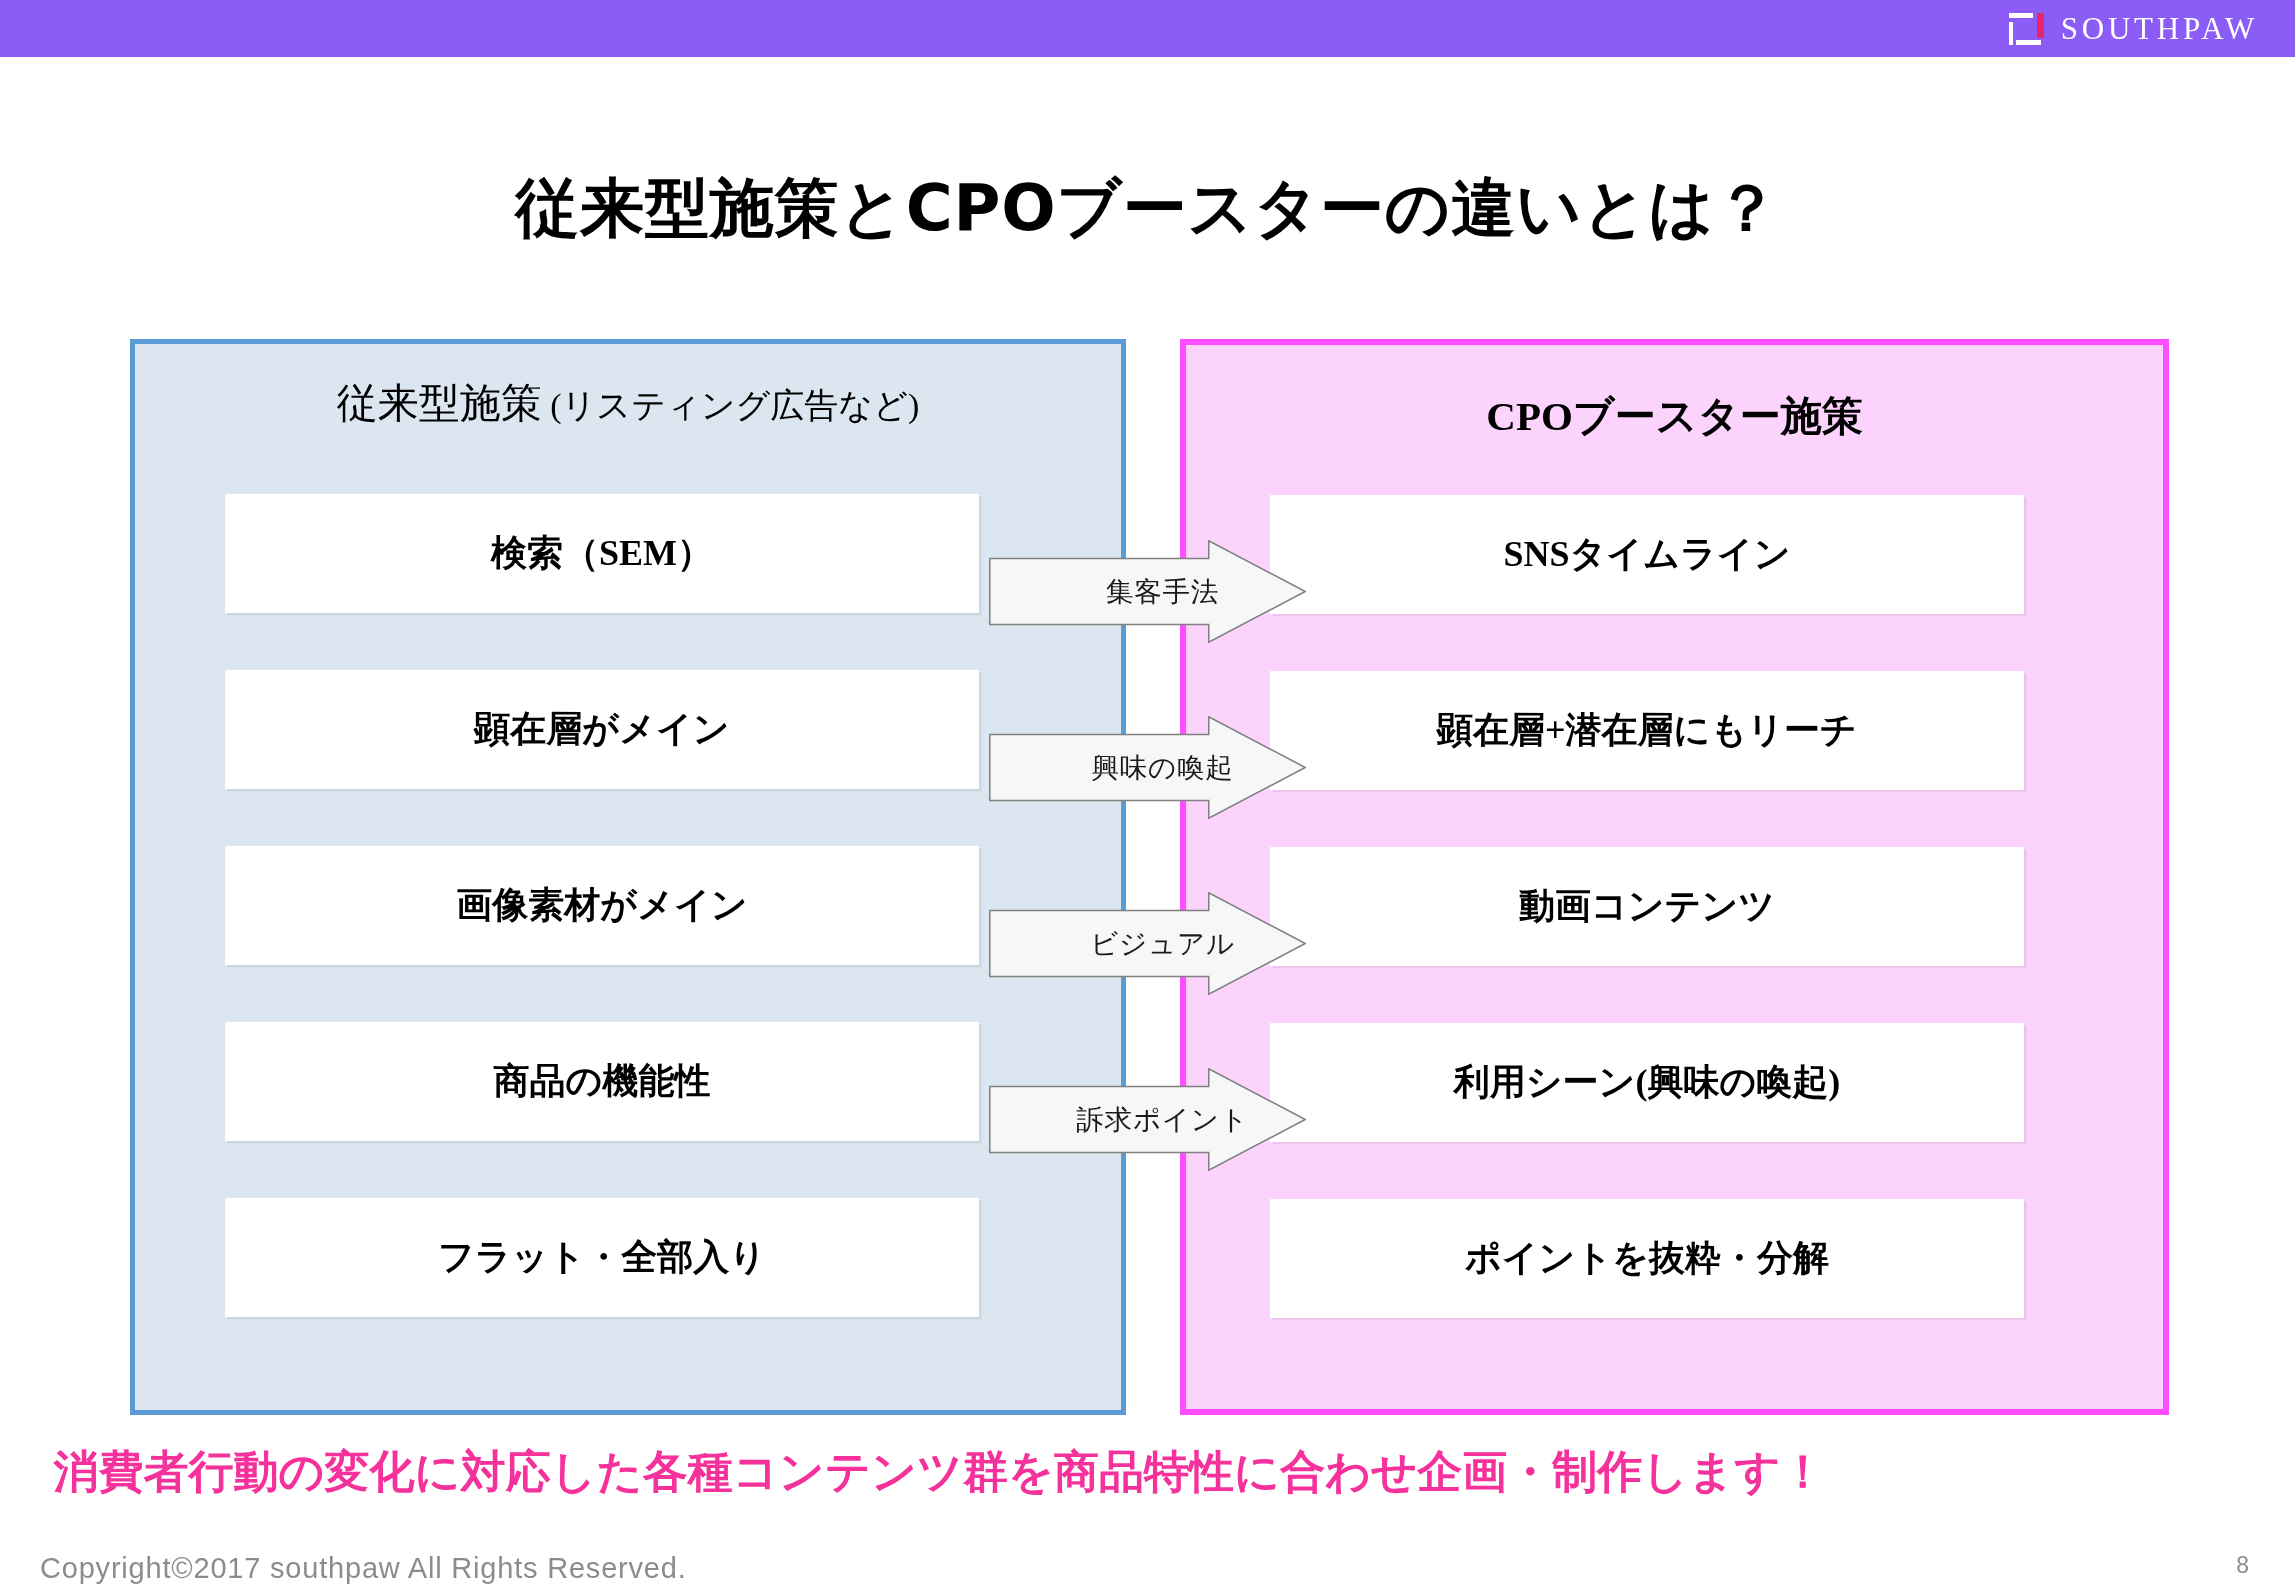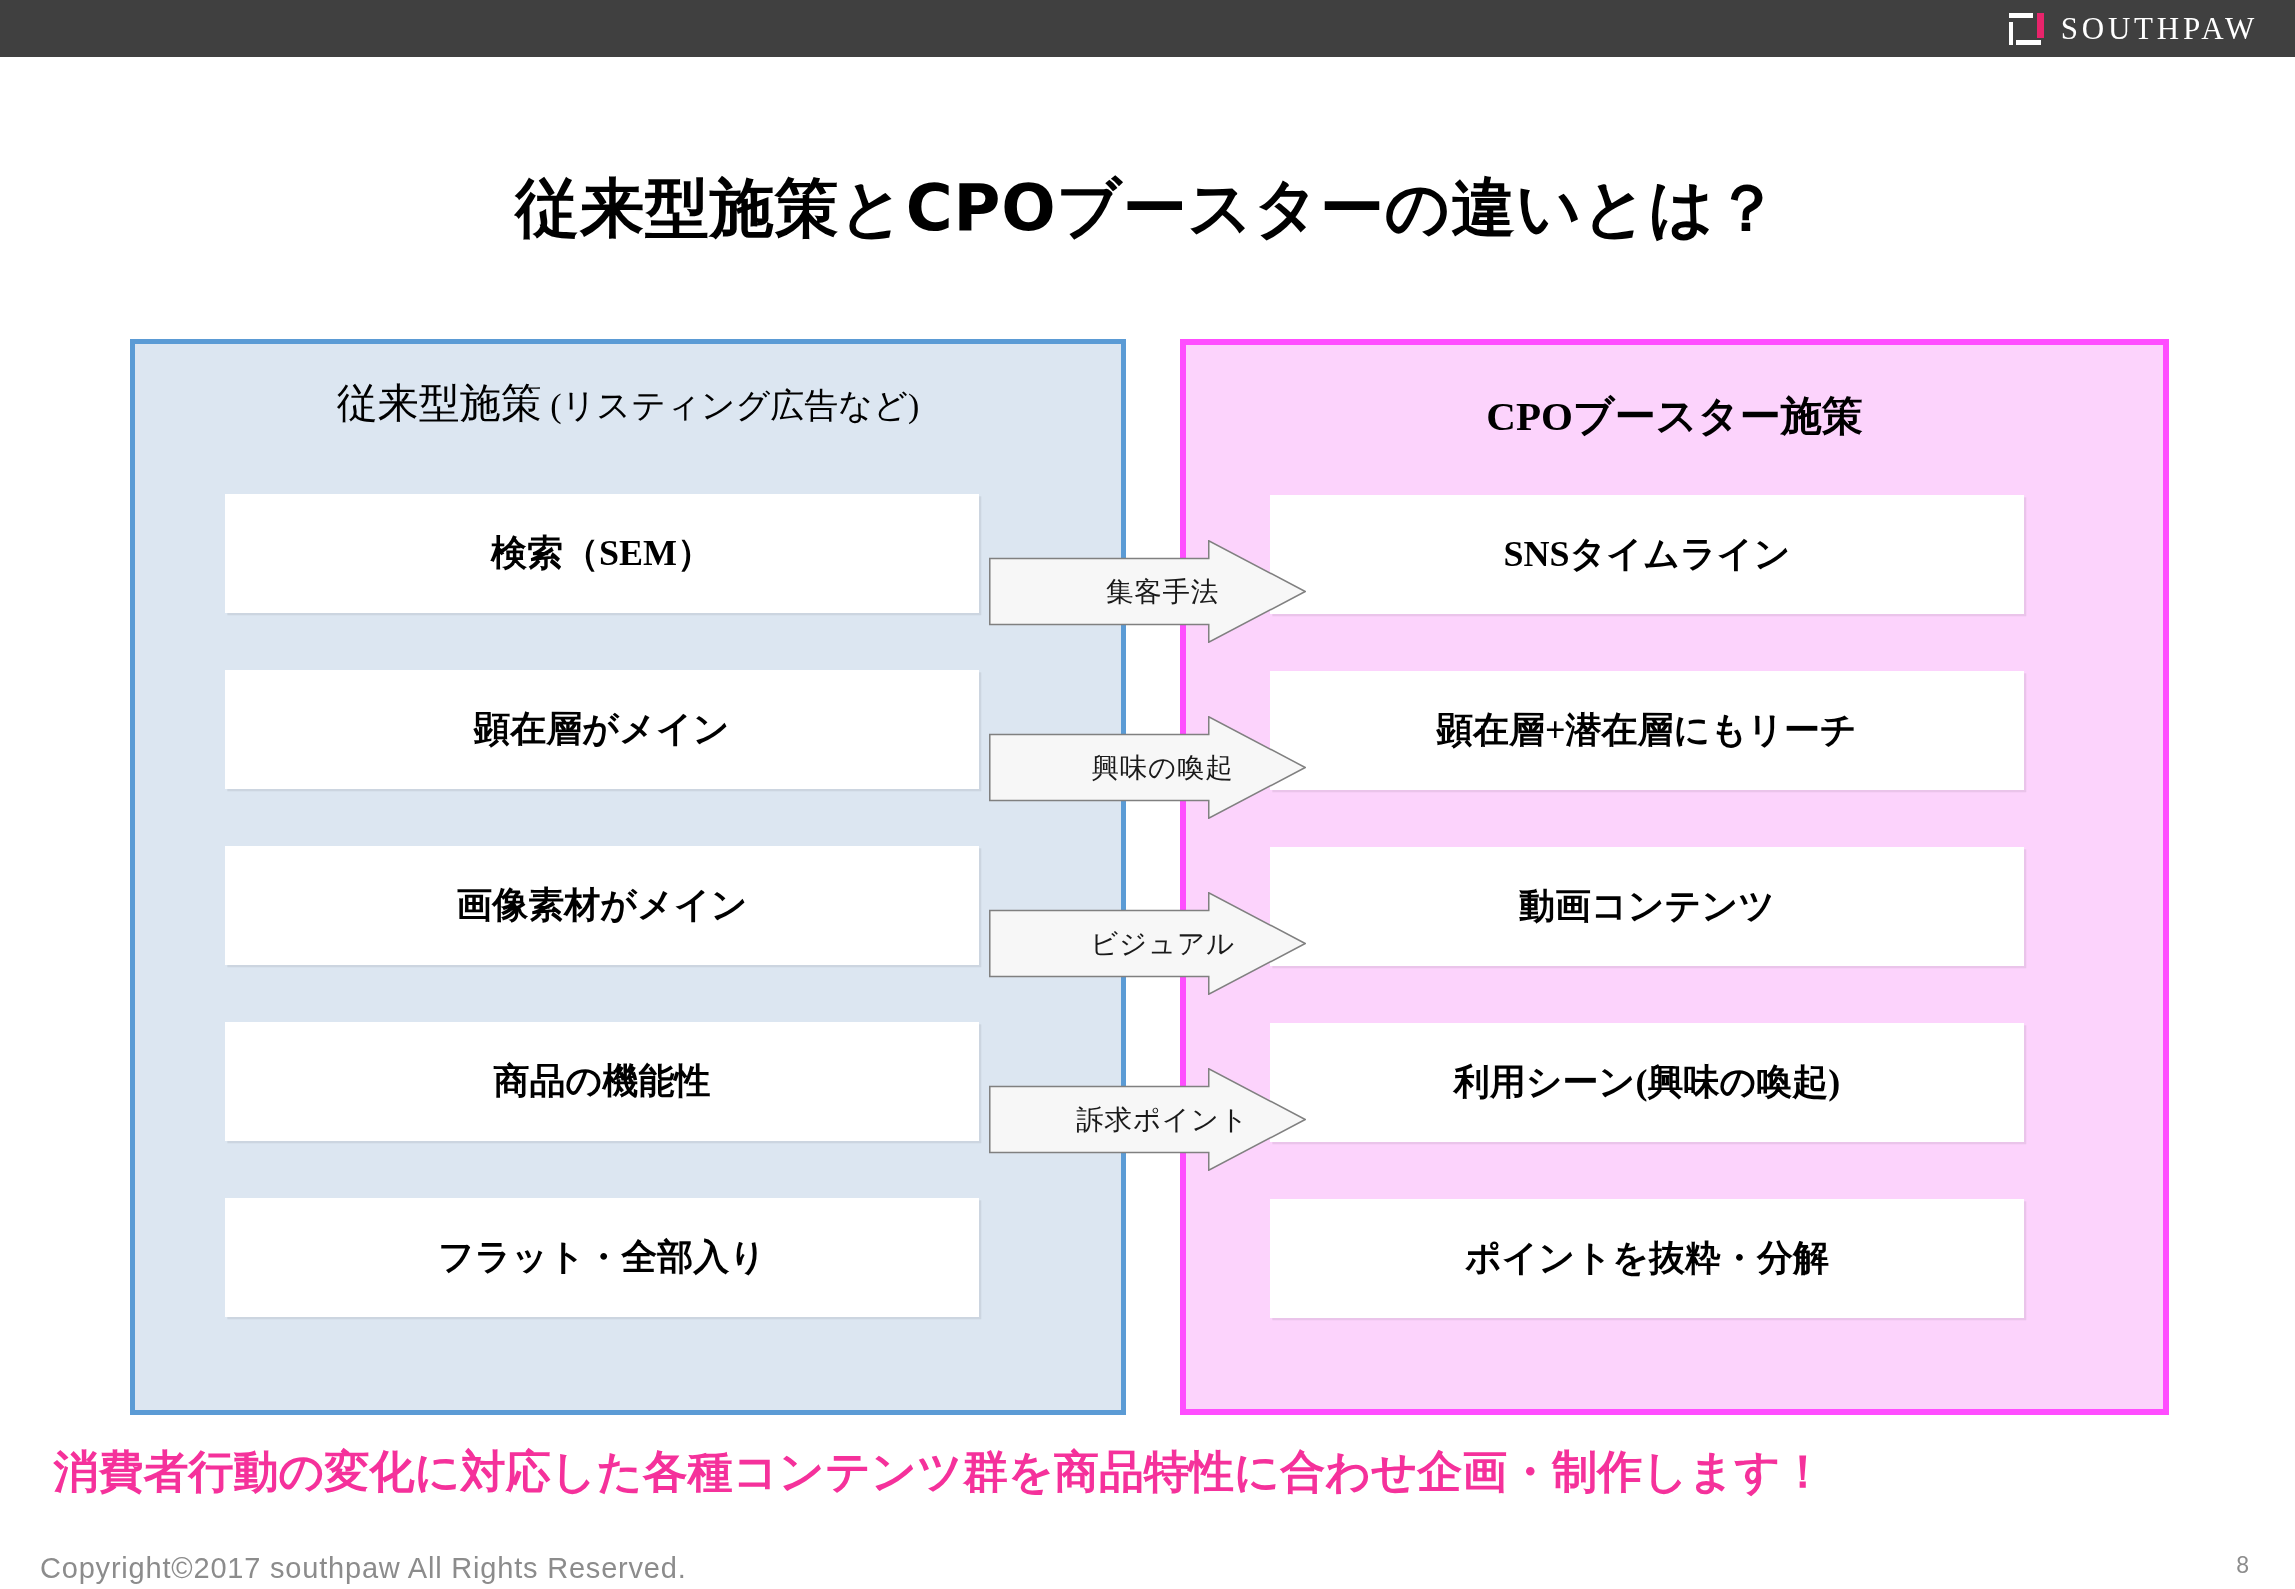--- a/index.html
+++ b/index.html
@@ -7,21 +7,21 @@
     width: 2295px; height: 1589px;
     background: #ffffff;
     font-family: "Liberation Sans", "DejaVu Sans", sans-serif;
     overflow: hidden;
   }
   .slide { position: relative; width: 2295px; height: 1589px; background:#fff; }
 
   
   .topbar {
     position: absolute; left: 0; top: 0; width: 2295px; height: 57px;
-    background: #404040;
+    background: #8b5cf6;
   }
   .brand {
     position: absolute; right: 37px; top: 0; height: 57px;
     display: flex; align-items: center; gap: 17px;
   }
   .brand-mark { position: relative; width: 38px; height: 35px; }
   .bm-top  { position:absolute; left:3.1px;  top:2.3px;  width:24.5px; height:4.6px;  background:#fff; }
   .bm-left { position:absolute; left:3.1px;  top:10.7px; width:4.6px;  height:23px; background:#fff; }
   .bm-bot  { position:absolute; left:10.7px; top:29px; width:24.5px; height:4.6px;  background:#fff; }
   .bm-pink { position:absolute; left:31px; top:2.3px;  width:6.9px;  height:25px; background:#E8246B; }

